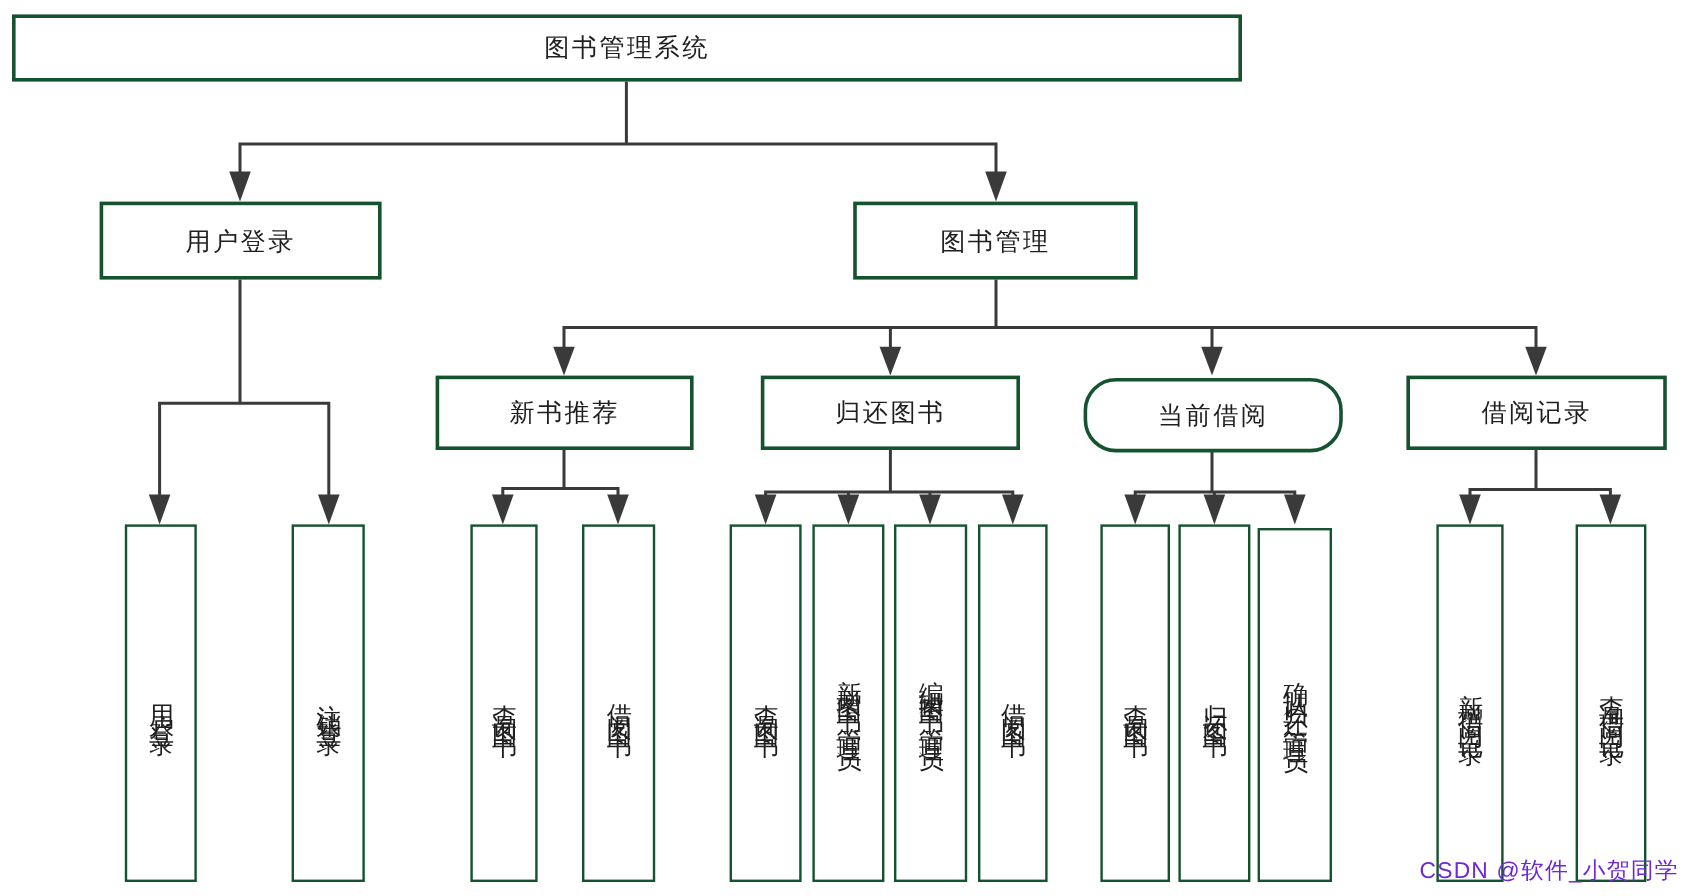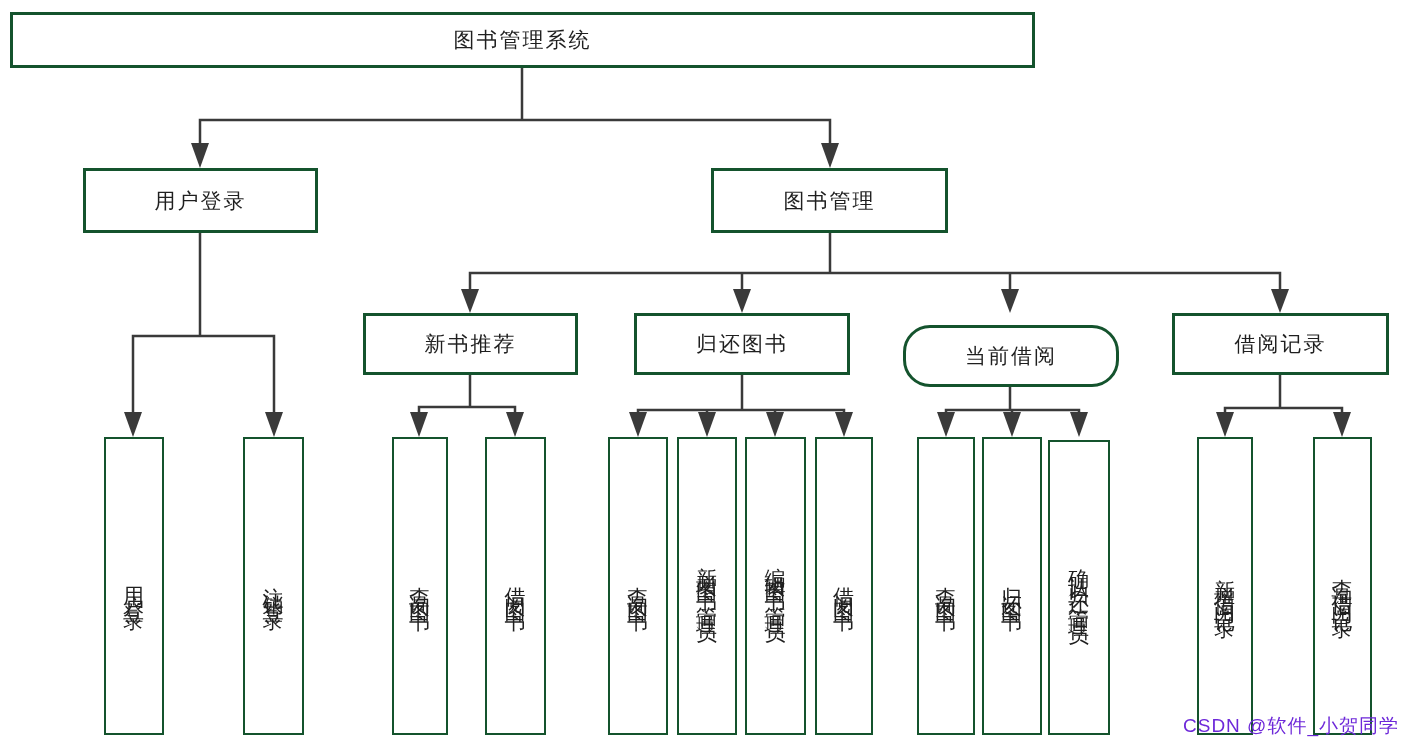--- a/index.html
+++ b/index.html
@@ -111,21 +111,21 @@
   <div class="box" style="left:711px; top:168px; width:237px; height:65px;text-align:right;">
     <span class="hlabel">图书管理</span>
   </div>
 
   <div class="box" style="left:363px; top:313px; width:215px; height:62px;">
     <span class="hlabel">新书推荐</span>
   </div>
   <div class="box" style="left:634px; top:313px; width:216px; height:62px;">
     <span class="hlabel">归还图书</span>
   </div>
-  <div class="box" style="left:903px; top:325px; width:216px; height:62px;border-radius:27px;">
+  <div class="box" style="left:903px; top:315px; width:216px; height:62px;border-radius:27px;">
     <span class="hlabel">当前借阅</span>
   </div>
   <div class="box" style="left:1172px; top:313px; width:217px; height:62px;">
     <span class="hlabel">借阅记录</span>
   </div>
 
   <div class="box leaf" style="left:104px; top:437px; width:60px; height:298px;">
     <span class="vlabel">用户登录</span>
   </div>
   <div class="box leaf" style="left:243px; top:437px; width:61px; height:298px;">

